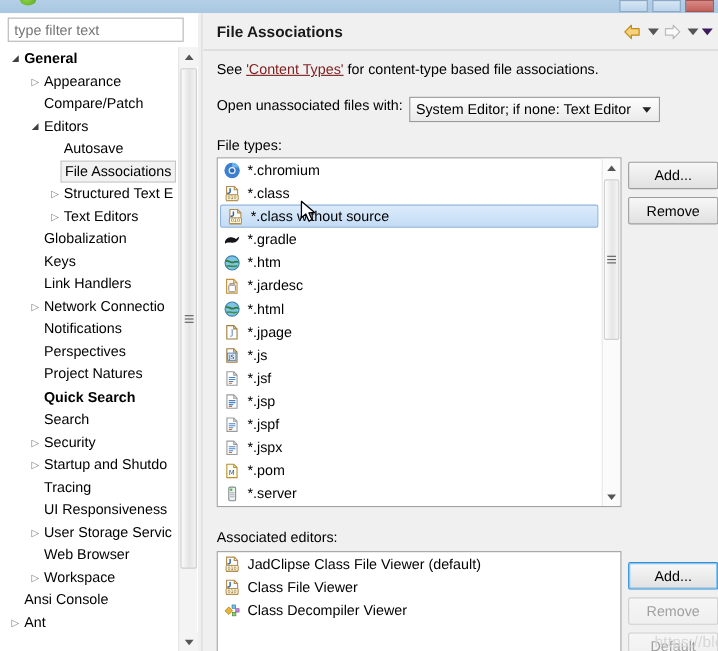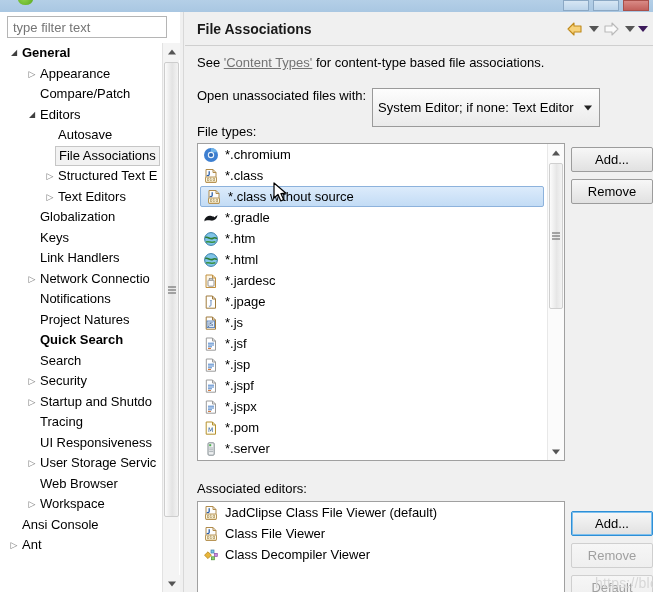--- a/index.html
+++ b/index.html
@@ -140,26 +140,26 @@
   .tri-down.purple { border-top-color: #3c1a5b; }
 
   .hr-top {
     position: absolute; left: 0; top: 33px; width: 468px; height: 1px;
     background: #cfcfcf;
   }
 
   .desc {
     position: absolute; left: 12px; top: 43px; font-size: 13px; color: #000;
   }
-  .desc a { color: #737373; text-decoration: underline; cursor: pointer; }
+  .desc a { color: #7f1d1d; text-decoration: underline; cursor: pointer; }
 
   .combo-row { position: absolute; left: 12px; top: 76px; display: flex; }
   .combo-label { font-size: 13px; color: #000; margin-right: 6px; }
   .combo {
-    width: 228px; height: 39px;
+    width: 228px; height: 23px;
     border: 1px solid #9a9a9a;
     background: linear-gradient(to bottom, #fdfdfd, #eaeaea);
     position: relative; display: flex; align-items: center;
     padding-left: 5px; font-size: 13px; cursor: default;
   }
   .combo .cb-arrow {
     position: absolute; right: 7px; top: 50%; transform: translateY(-50%);
     width: 0; height: 0; border-left: 4px solid transparent;
     border-right: 4px solid transparent; border-top: 5px solid #222;
   }
@@ -288,20 +288,23 @@
           <span class="lbl" style="left: 40px;">Link Handlers</span>
         </div>
         <div class="tree-item">
           <span class="arrow" style="left: 26px;">▷</span>
           <span class="lbl" style="left: 40px;">Network Connectio</span>
         </div>
         <div class="tree-item">
           <span class="lbl" style="left: 40px;">Notifications</span>
         </div>
         <div class="tree-item">
+          <span class="lbl" style="left: 40px;">Perspectives</span>
+        </div>
+        <div class="tree-item">
           <span class="lbl" style="left: 40px;">Project Natures</span>
         </div>
         <div class="tree-item">
           <span class="lbl" style="left: 40px; font-weight: bold;">Quick Search</span>
         </div>
         <div class="tree-item">
           <span class="lbl" style="left: 40px;">Search</span>
         </div>
         <div class="tree-item">
           <span class="arrow" style="left: 26px;">▷</span>
@@ -443,37 +446,37 @@
                 <circle cx="8" cy="8" r="6.4" fill="#7fc4e8" stroke="#3a7fa8" stroke-width="1"></circle>
                 <path d="M2.2 6.5 C5 5 7 9 10 7.2 C12 6 13 7.5 13.8 7" fill="none" stroke="#2f7d33" stroke-width="1.6"></path>
                 <path d="M3 11 C6 9.6 8.5 12.4 12.4 10.6" fill="none" stroke="#3a9140" stroke-width="1.5"></path>
               </svg>
             </span>
             <span>*.htm</span>
           </div>
           <div class="lrow">
             <span class="ico">
               <svg class="ic" viewBox="0 0 16 16">
-                <circle cx="8" cy="8" r="6.4" fill="#7fc4e8" stroke="#3a7fa8" stroke-width="1"></circle>
-                <path d="M2.2 6.5 C5 5 7 9 10 7.2 C12 6 13 7.5 13.8 7" fill="none" stroke="#2f7d33" stroke-width="1.6"></path>
-                <path d="M3 11 C6 9.6 8.5 12.4 12.4 10.6" fill="none" stroke="#3a9140" stroke-width="1.5"></path>
-              </svg>
-            </span>
-            <span>*.html</span>
-          </div>
-          <div class="lrow">
-            <span class="ico">
-              <svg class="ic" viewBox="0 0 16 16">
                 <path d="M3 2 h6.5 l3 3 v9.5 h-9.5 z" fill="#fdf6e6" stroke="#c1903f" stroke-width="1"></path>
                 <path d="M9.5 2 v3 h3" fill="none" stroke="#c1903f" stroke-width="1"></path>
                 <rect x="5" y="7" width="6" height="6.2" rx="1" fill="#ffffff" stroke="#8a8a8a" stroke-width=".9"></rect>
                 <rect x="6.3" y="5.6" width="3.4" height="1.6" fill="#d4d4d4" stroke="#8a8a8a" stroke-width=".7"></rect>
               </svg>
             </span>
             <span>*.jardesc</span>
+          </div>
+          <div class="lrow">
+            <span class="ico">
+              <svg class="ic" viewBox="0 0 16 16">
+                <circle cx="8" cy="8" r="6.4" fill="#7fc4e8" stroke="#3a7fa8" stroke-width="1"></circle>
+                <path d="M2.2 6.5 C5 5 7 9 10 7.2 C12 6 13 7.5 13.8 7" fill="none" stroke="#2f7d33" stroke-width="1.6"></path>
+                <path d="M3 11 C6 9.6 8.5 12.4 12.4 10.6" fill="none" stroke="#3a9140" stroke-width="1.5"></path>
+              </svg>
+            </span>
+            <span>*.html</span>
           </div>
           <div class="lrow">
             <span class="ico">
               <svg class="ic" viewBox="0 0 16 16">
                 <path d="M3.2 2 h6.3 l3 3 v9.2 h-9.3 z" fill="#ffffff" stroke="#a07b3c" stroke-width="1"></path>
                 <path d="M9.5 2 v3 h3" fill="none" stroke="#a07b3c" stroke-width="1"></path>
                 <text x="6.5" y="10.6" font-size="7" fill="#2b5fa8" font-family="DejaVu Serif">J</text>
               </svg>
             </span>
             <span>*.jpage</span>

